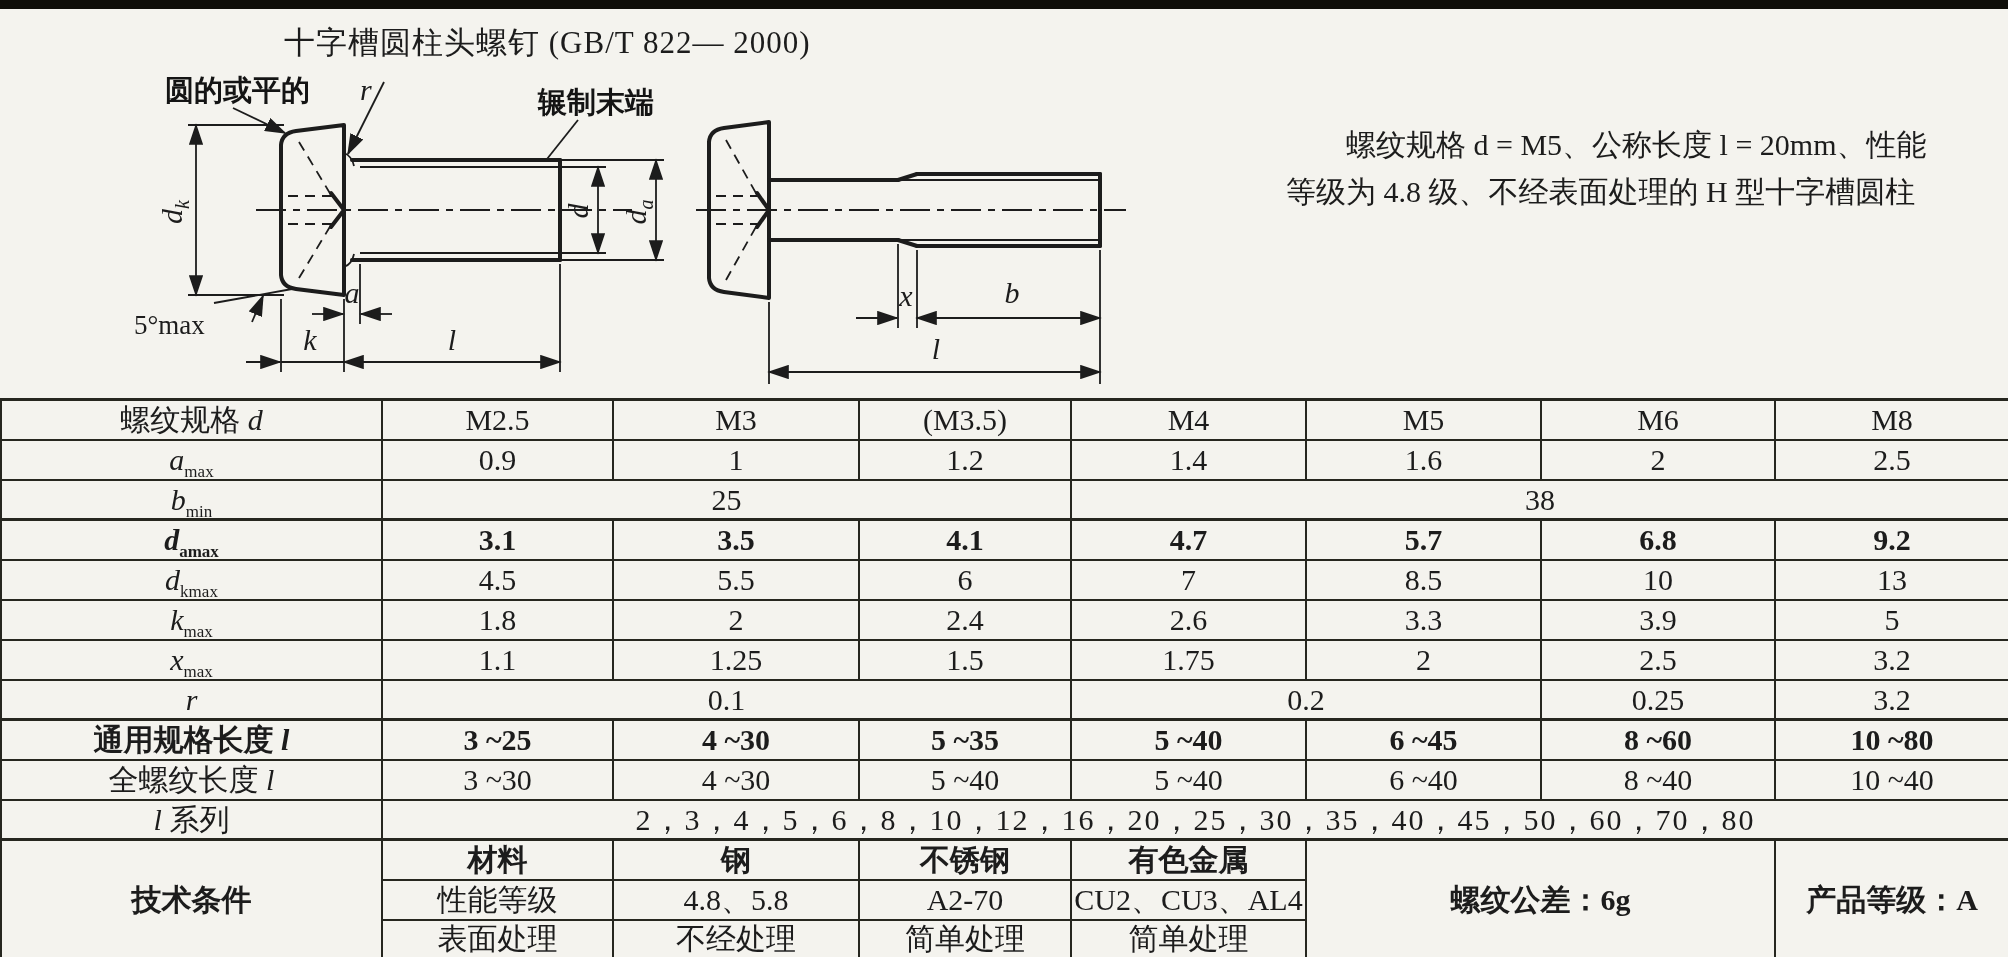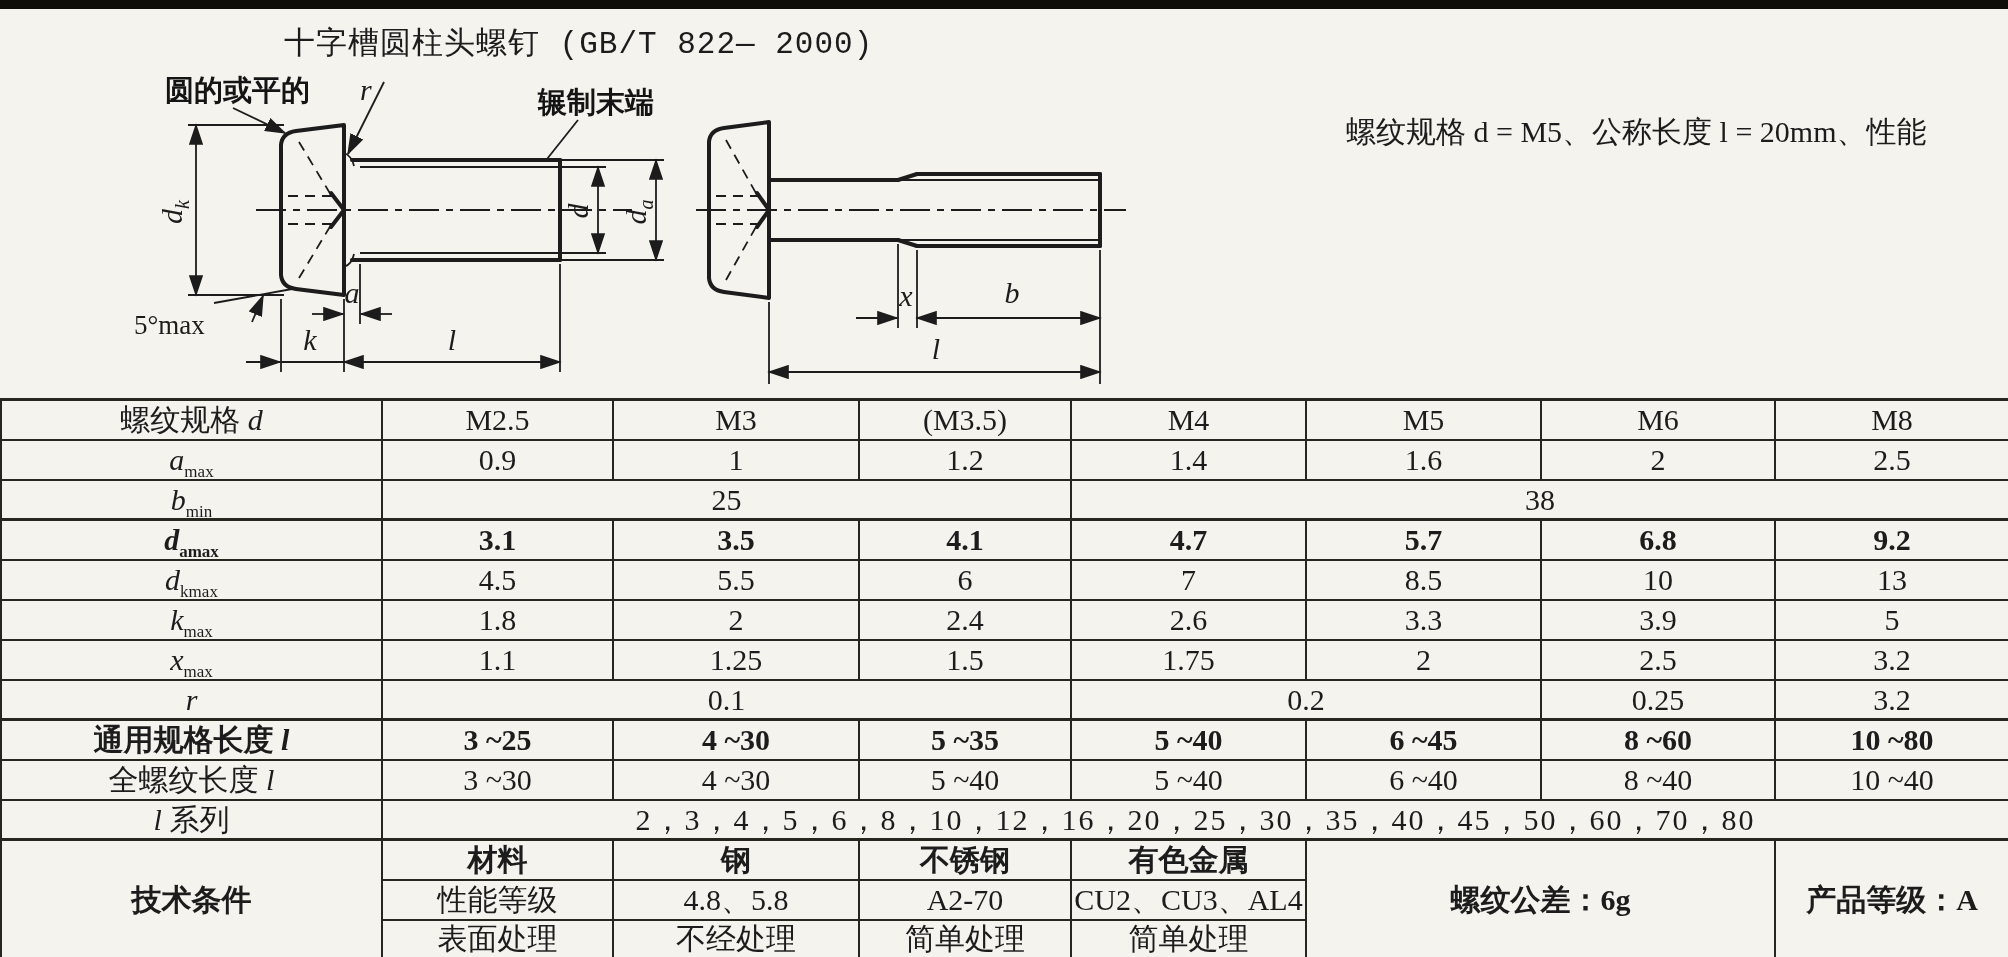--- a/index.html
+++ b/index.html
@@ -4,27 +4,27 @@
 <style>
   html,body{margin:0;padding:0;}
   body{
     width:2008px;height:957px;position:relative;overflow:hidden;
     background:#f4f3ee;color:#1c1c1c;
     font-family:"Liberation Serif","DejaVu Serif",serif;
   }
   .topbar{position:absolute;left:0;top:0;width:2008px;height:9px;background:#0f0e09;}
   .page-title{
     position:absolute;left:284px;top:22px;font-size:31px;letter-spacing:1px;
-    font-family:Liberation Mono, monospace;white-space:nowrap;
+    font-family:Liberation Serif, serif;white-space:nowrap;
   }
   .example{
     position:absolute;left:1286px;top:108px;width:716px;
     font-size:30px;line-height:47px;
   }
-  .example .indent{text-indent:2em;}
+  .example .indent{text-indent:2em;margin-top:13px;}
   svg{position:absolute;}
   .thick{stroke:#1c1c1c;stroke-width:4;fill:none;stroke-linecap:round;stroke-linejoin:round;}
   .thin{stroke:#1c1c1c;stroke-width:1.8;fill:none;}
   .dash{stroke-dasharray:10 7;}
   .cl{stroke-dasharray:30 7 7 7;}
   .dimtxt{font-family:"Liberation Serif","DejaVu Serif",serif;font-style:italic;font-size:30px;fill:#1c1c1c;}
   .plaintxt{font-family:"Liberation Serif","DejaVu Serif",serif;font-size:27px;fill:#1c1c1c;}
   .subt{font-size:20px;font-style:italic;}
   .callout{font-family:"Liberation Sans","DejaVu Sans",sans-serif;font-weight:bold;font-size:29px;fill:#141414;}
   table.spec{
@@ -176,20 +176,21 @@
   <g>
     <path class="thin" d="M769,302 L769,384"></path>
     <path class="thin" d="M1100,250 L1100,384"></path>
     <path class="thin" d="M769,372 L1100,372" marker-start="url(#m2)" marker-end="url(#m2)"></path>
     <text class="dimtxt" x="936" y="359" text-anchor="middle">l</text>
   </g>
 </svg>
 
 <div class="example">
   <div class="indent">螺纹规格 d = M5、公称长度 l = 20mm、性能</div>
+  <div>等级为 4.8 级、不经表面处理的 H 型十字槽圆柱</div>
 </div>
 
 <table class="spec">
   <colgroup>
     <col style="width:381px">
       <col style="width:231px">
       <col style="width:246px">
       <col style="width:212px">
     <col style="width:235px">
       <col style="width:235px">

